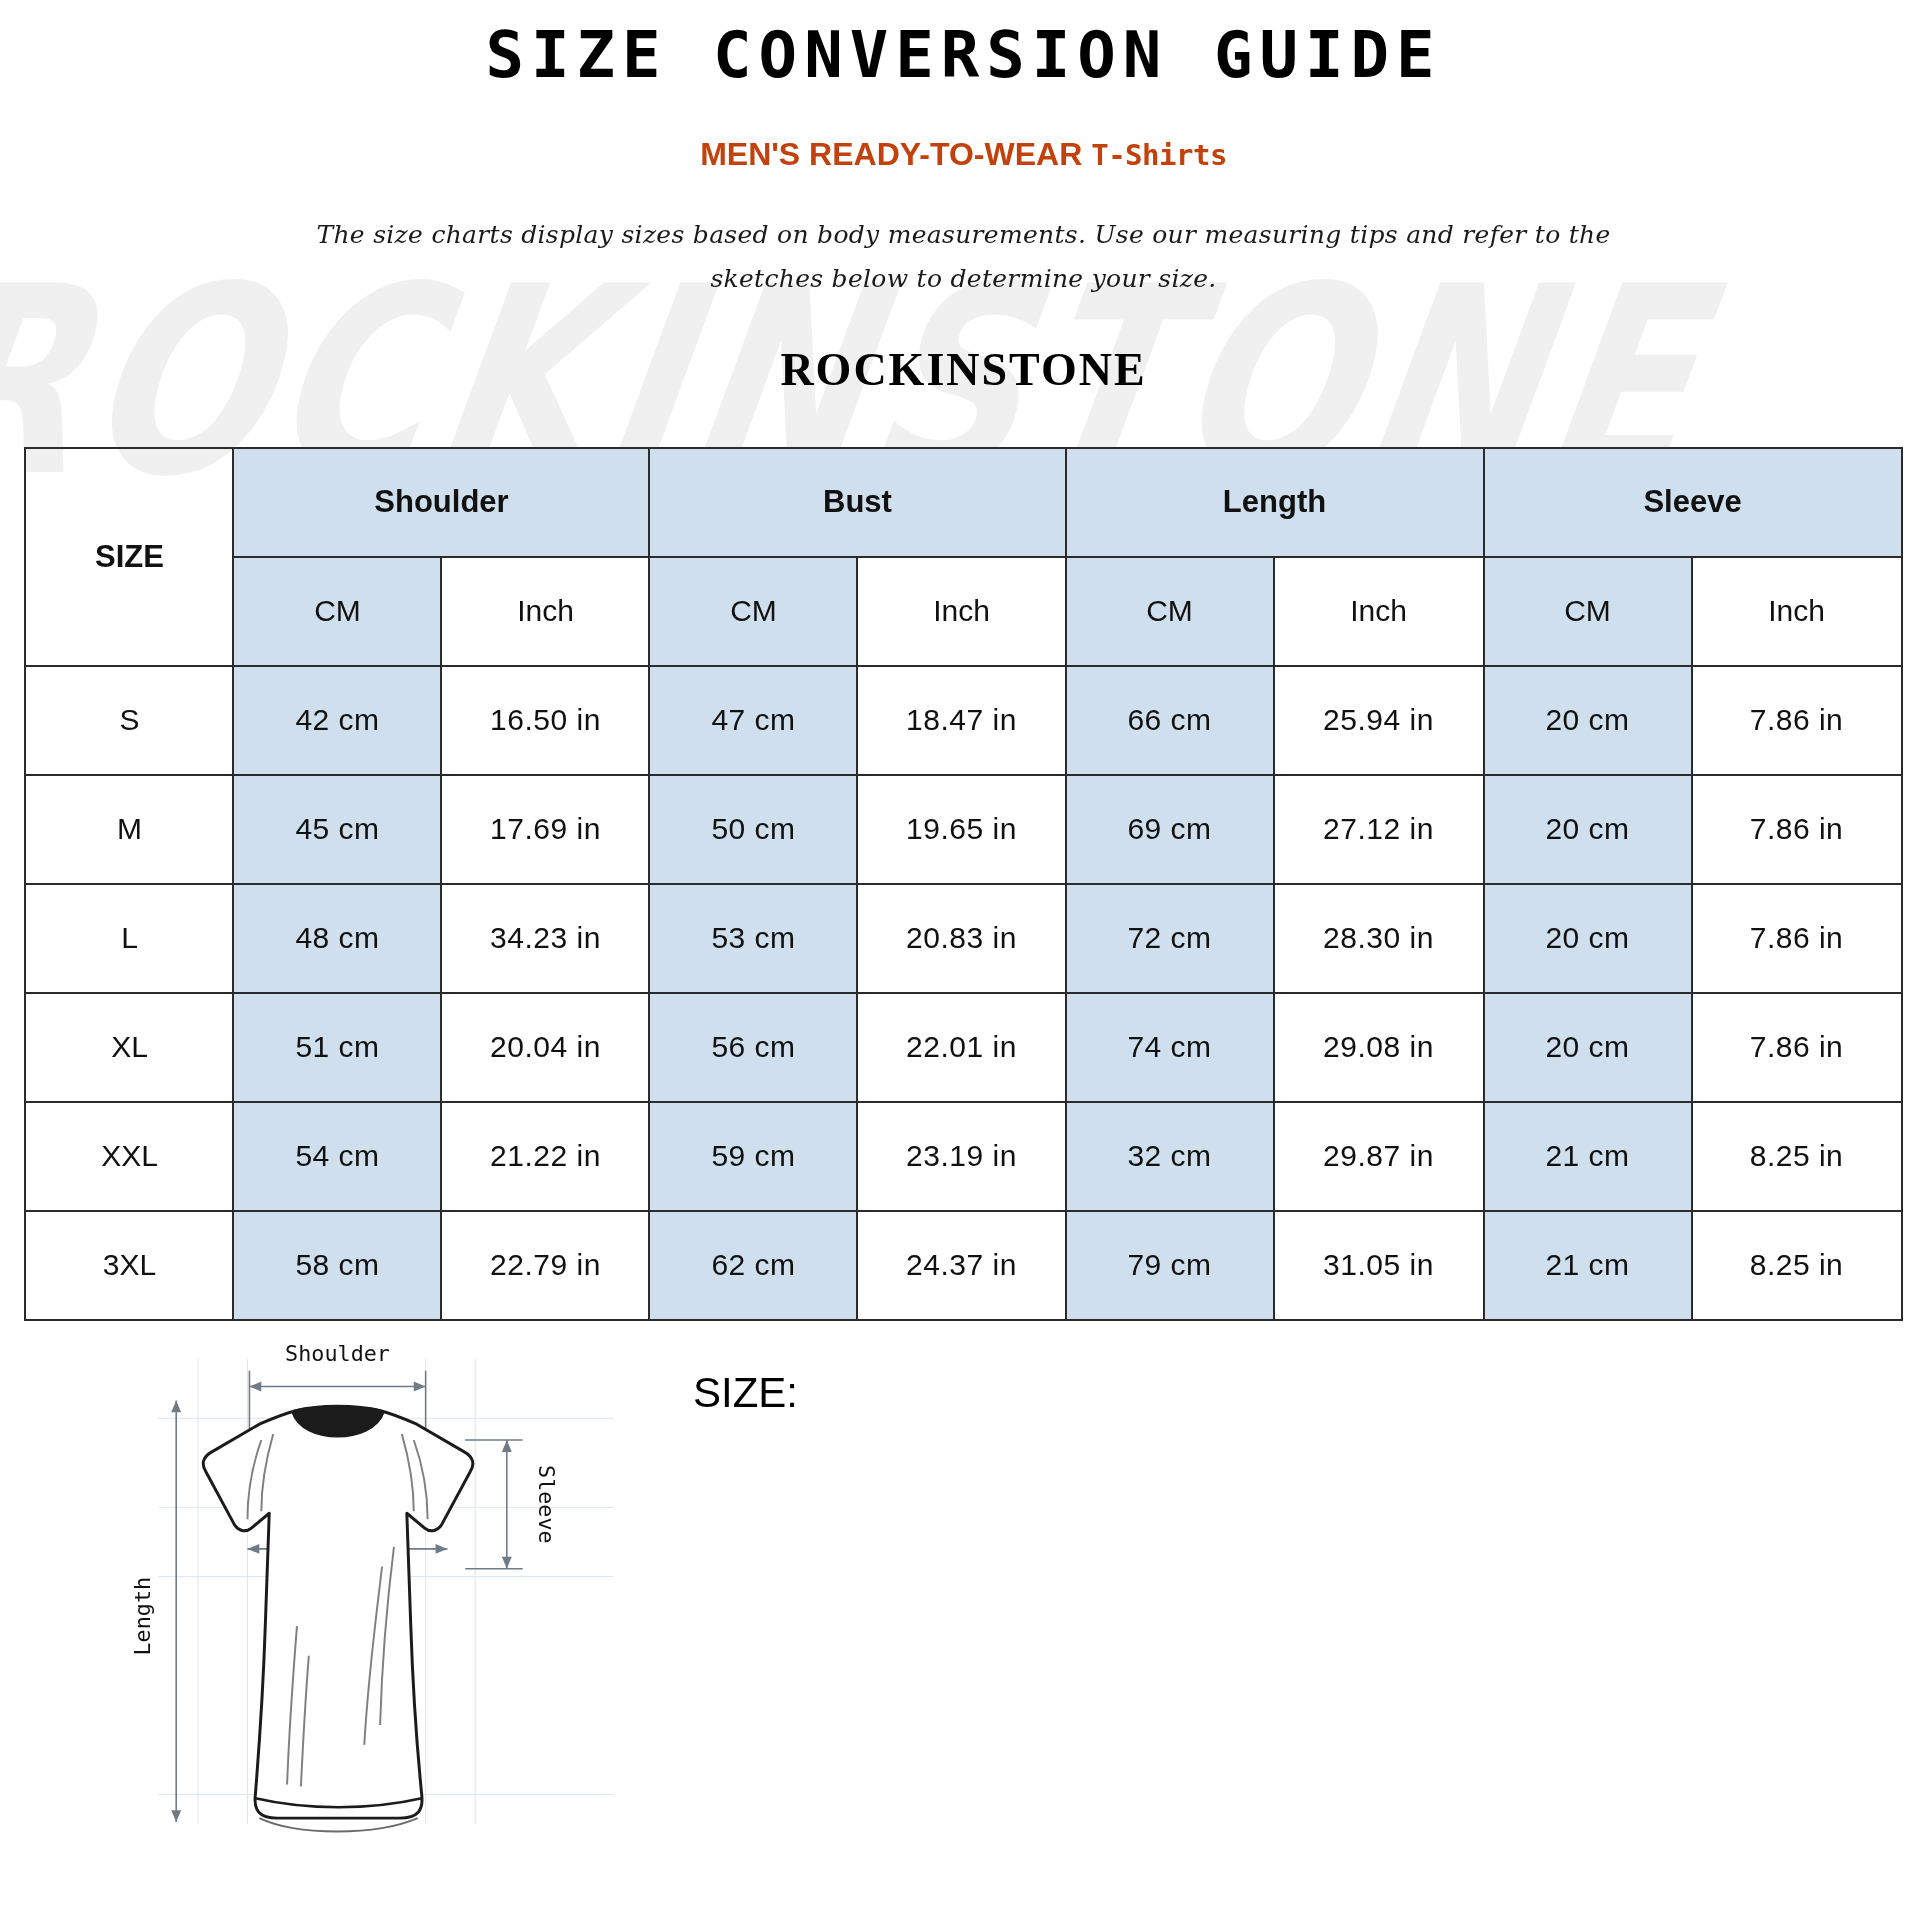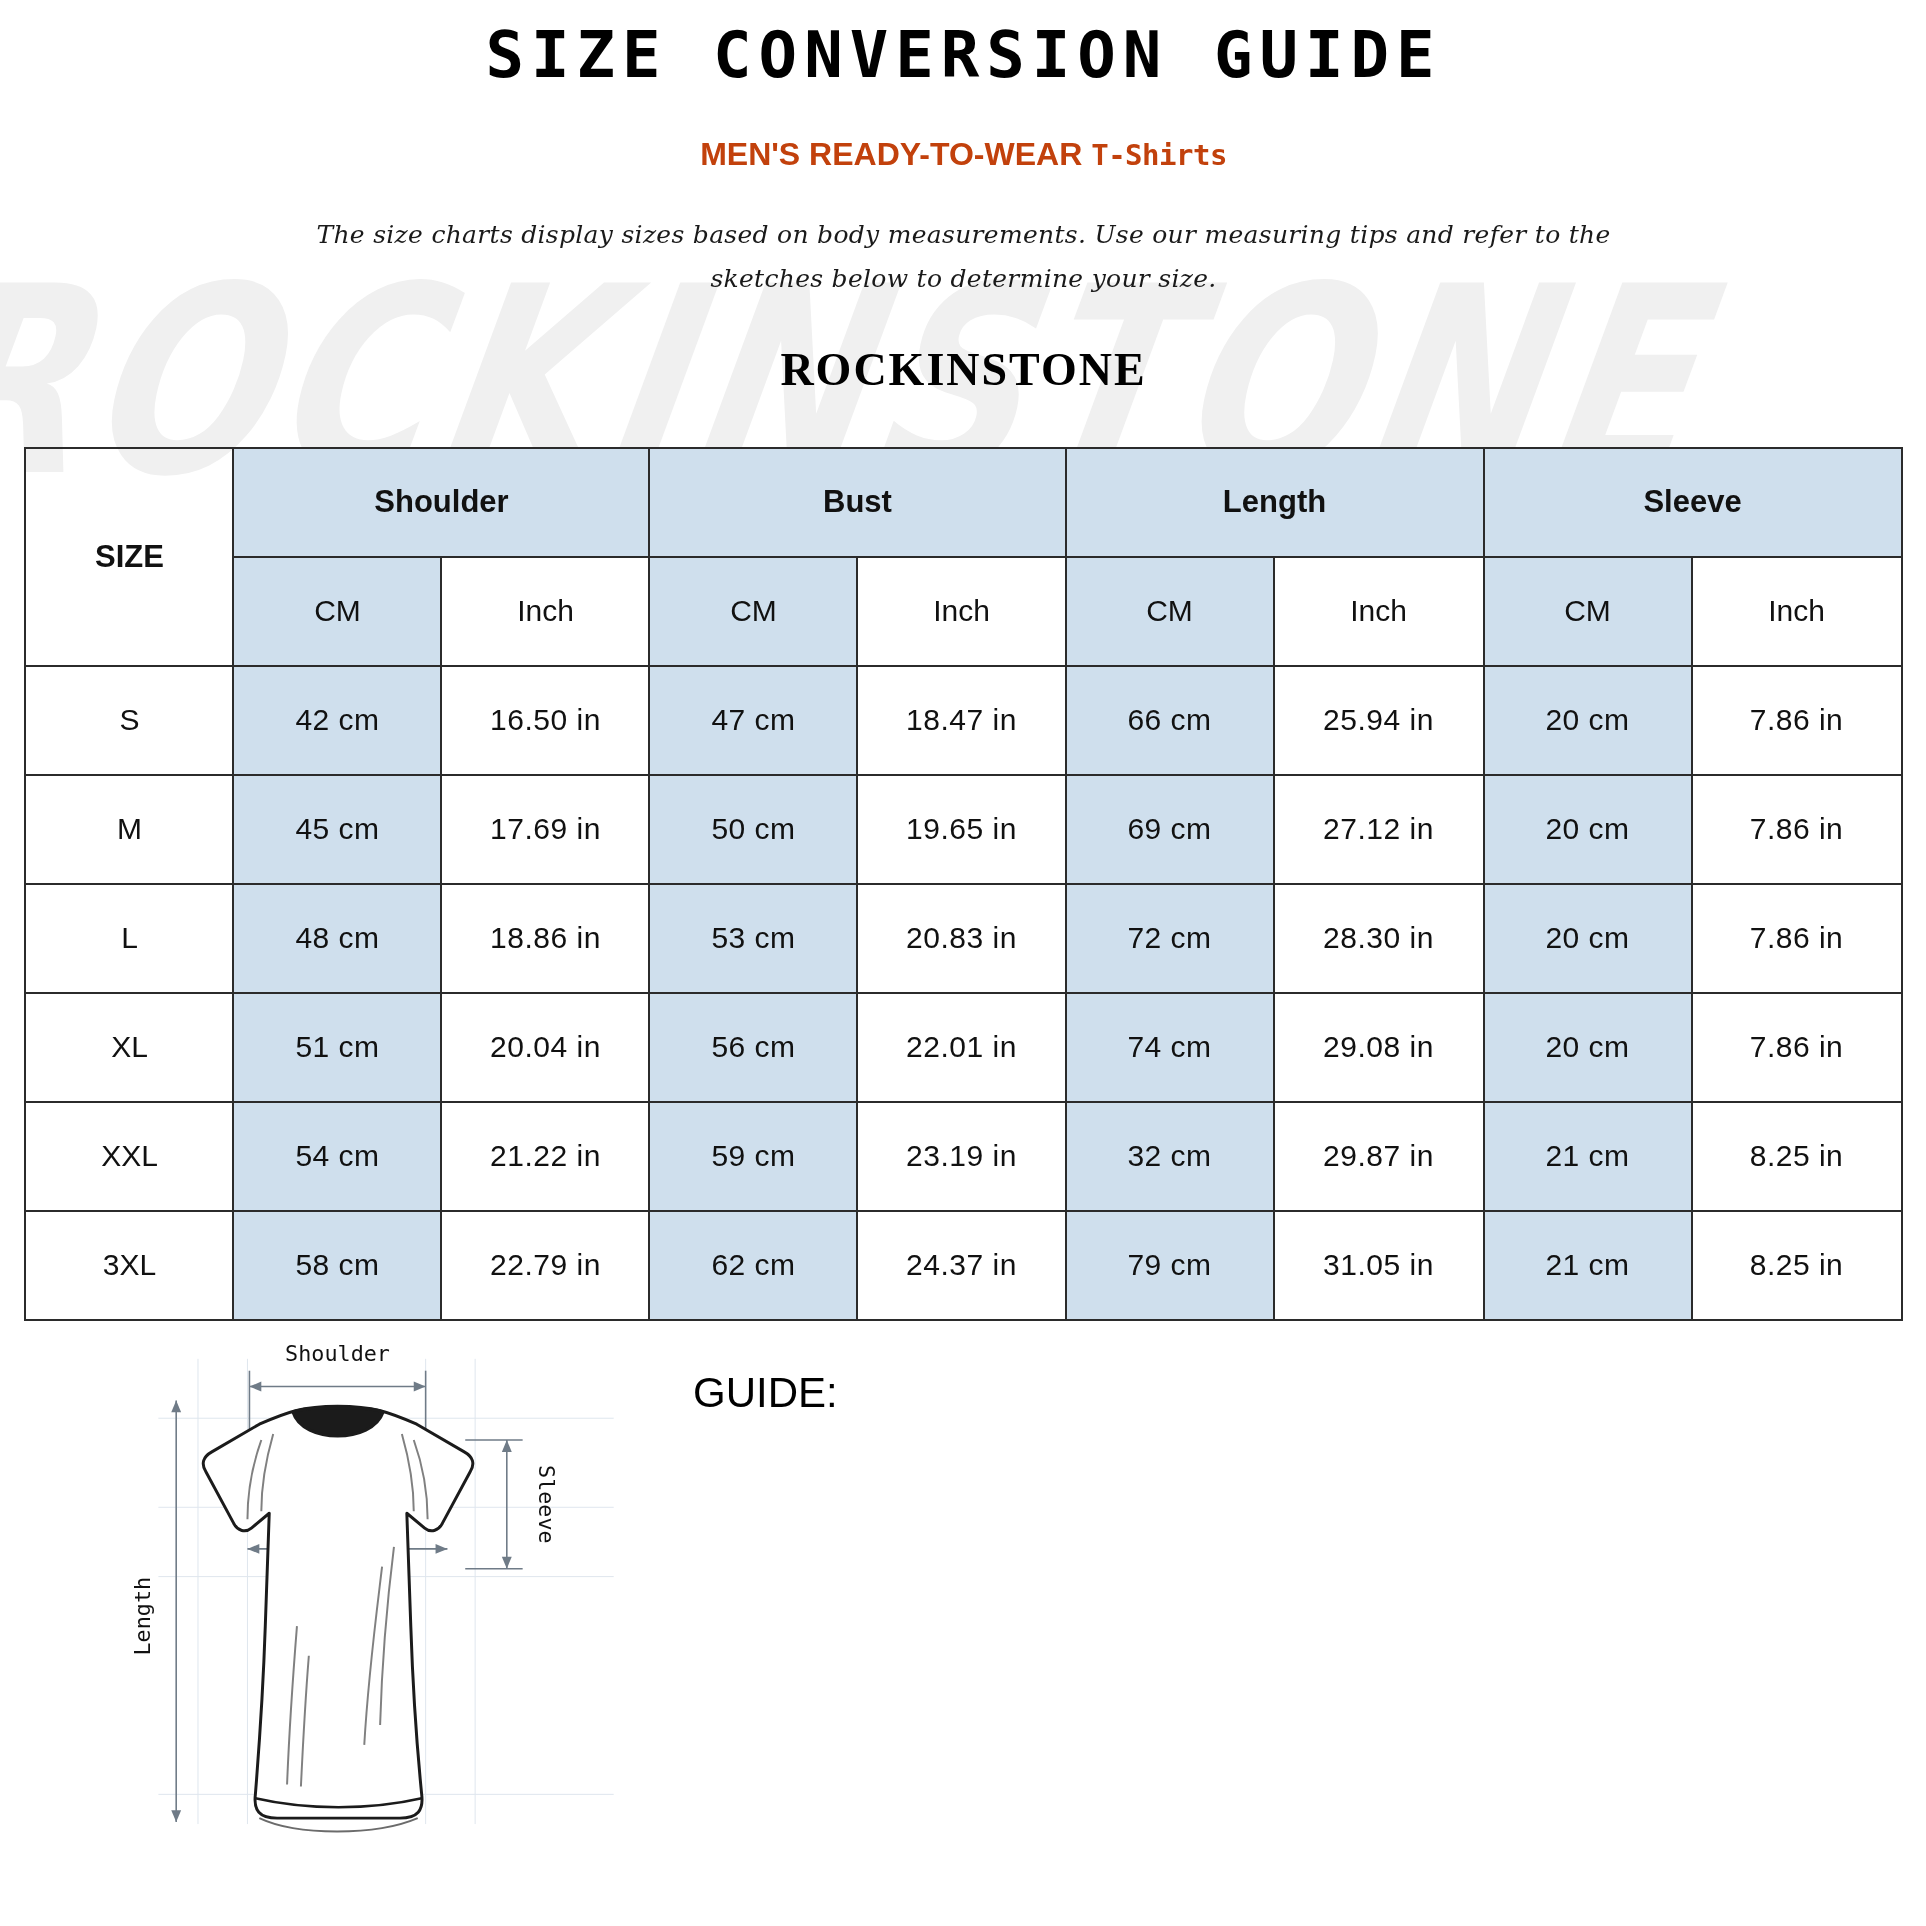--- a/index.html
+++ b/index.html
@@ -223,21 +223,21 @@
         <td class="num blue">50 cm</td>
         <td class="num">19.65 in</td>
         <td class="num blue">69 cm</td>
         <td class="num">27.12 in</td>
         <td class="num blue">20 cm</td>
         <td class="num">7.86 in</td>
       </tr>
       <tr>
         <td class="size-label">L</td>
         <td class="num blue">48 cm</td>
-        <td class="num">18.86 in</td>
+        <td class="num">34.23 in</td>
         <td class="num blue">53 cm</td>
         <td class="num">20.83 in</td>
         <td class="num blue">72 cm</td>
         <td class="num">28.30 in</td>
         <td class="num blue">20 cm</td>
         <td class="num">7.86 in</td>
       </tr>
       <tr>
         <td class="size-label">XL</td>
         <td class="num blue">51 cm</td>
@@ -363,18 +363,18 @@
           <path d="M258 474 C 310 486, 374 486, 426 474"></path>
         </g>
 
         <g stroke="#6b6b6b" stroke-width="2" fill="none">
           <path d="M262 494 C 300 512, 380 512, 422 494"></path>
         </g>
       </svg>
     </div>
 
     <div class="note-wrap">
-      <div class="note-title">GUIDE:</div>
+      <div class="note-title">SIZE:</div>
     </div>
 
   </div>
 </div>
 
 
 </body></html>

